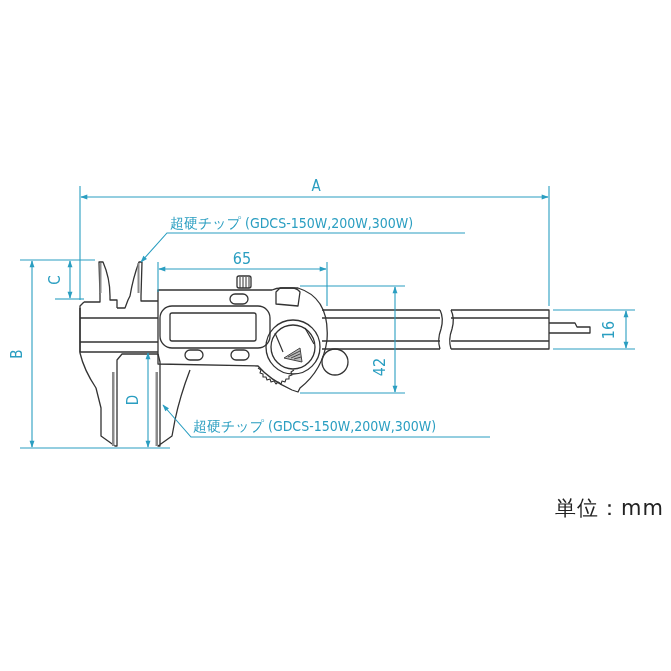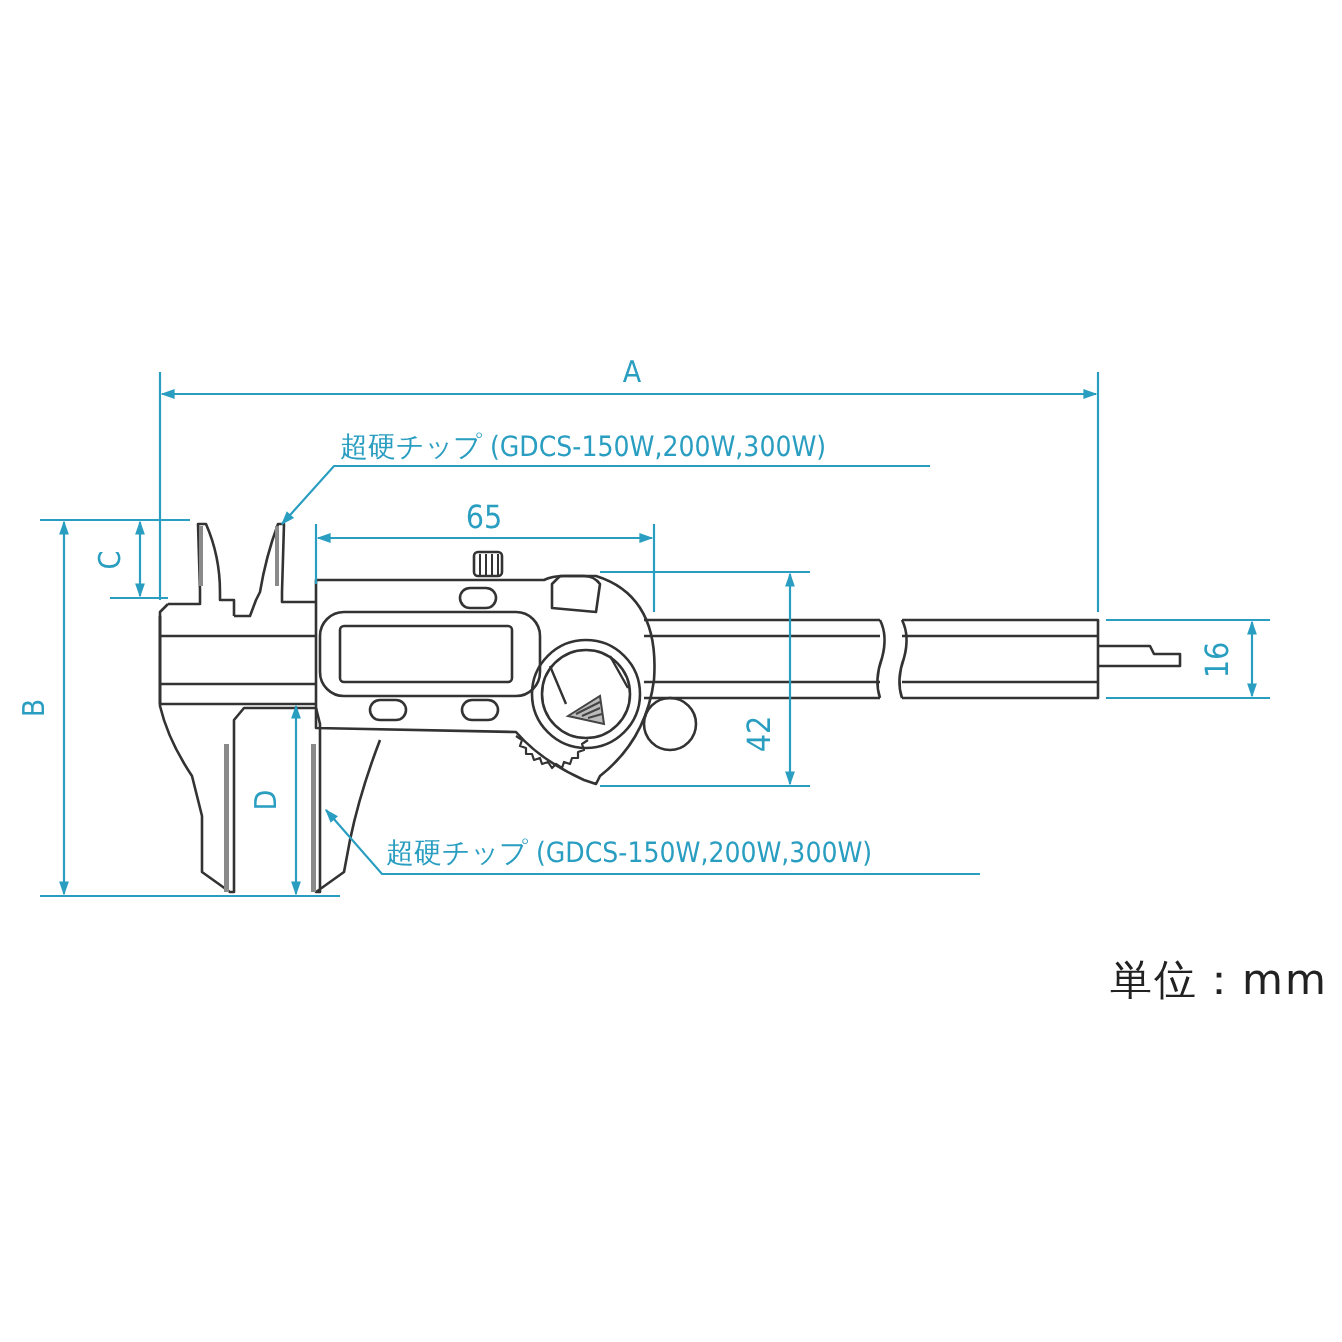--- a/index.html
+++ b/index.html
@@ -1,19 +1,19 @@
 <!DOCTYPE html>
 <html><head>
 <meta charset="utf-8">
 <style>
   html, body { margin: 0; padding: 0; background: #ffffff; }
   body { width: 671px; height: 671px; position: relative; overflow: hidden; font-family: "DejaVu Sans", sans-serif; }
   #canvas { position: absolute; left: 0; top: 0; width: 671px; height: 671px; }
   .dimtext { font-family: "DejaVu Sans Condensed", "DejaVu Sans", sans-serif; }
-  .unit-label { position: absolute; left: 555px; top: 476px; font-size: 21px; color: #222222; font-family: "DejaVu Sans", sans-serif; letter-spacing: 1px; }
+  .unit-label { position: absolute; left: 555px; top: 494px; font-size: 21px; color: #222222; font-family: "DejaVu Sans", sans-serif; letter-spacing: 1px; }
 </style>
 </head>
 <body>
 
 <svg id="canvas" viewBox="0 0 671 671" xmlns="http://www.w3.org/2000/svg">
   <defs>
     <marker id="arr" viewBox="0 0 10 10" refX="9" refY="5" markerWidth="9" markerHeight="7" orient="auto-start-reverse" markerUnits="userSpaceOnUse">
       <path d="M0,1.5 L10,5 L0,8.5 Z" fill="#2a9ec1"></path>
     </marker>
   </defs>

